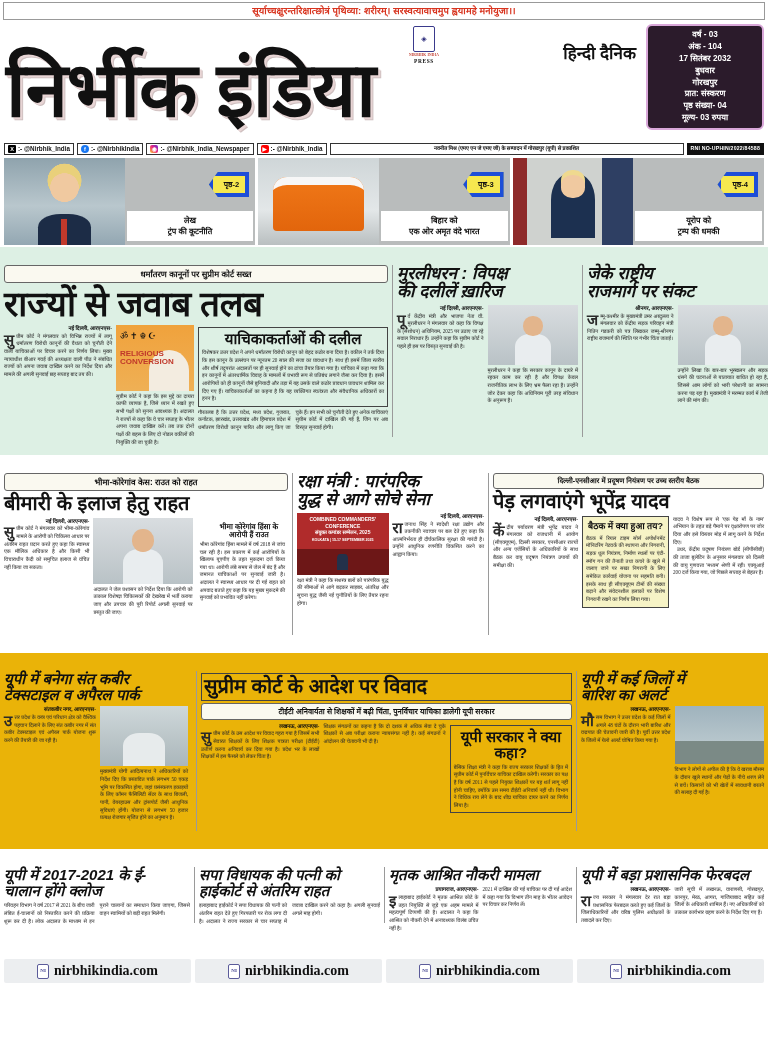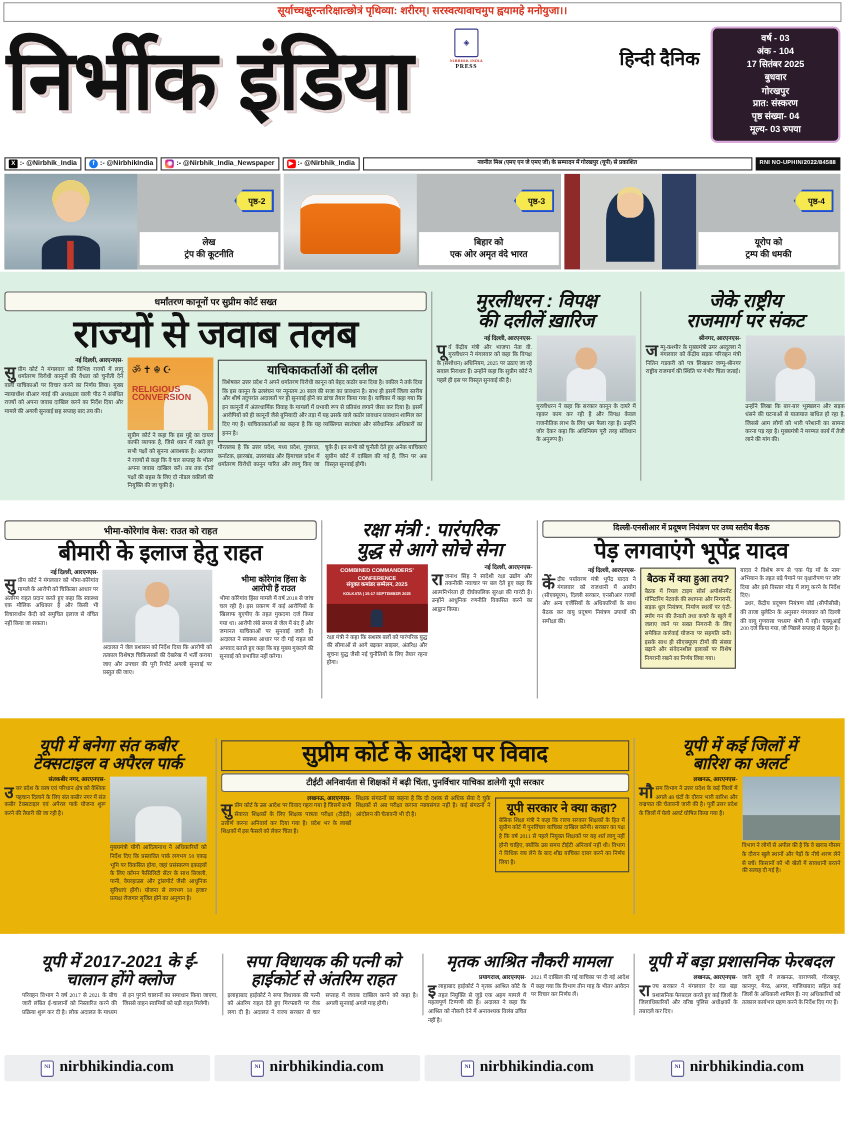--- a/index.html
+++ b/index.html
@@ -21,21 +21,21 @@
     display:flex; align-items:center; justify-content:center;
   }
   .sanskrit-strip span {
     color:#d8341f; font-weight:bold; font-size:9.5px;
     letter-spacing:.1px;
     font-family:"Liberation Sans","DejaVu Sans",sans-serif;
   }
 
   
   .masthead { position:relative; height:122px; padding:0 3px; }
-  .mast-logo-wrap { position:absolute; left:6px; top:4px; width:600px; height:105px; }
+  .mast-logo-wrap { position:absolute; left:6px; top:20px; width:600px; height:105px; }
   .mast-title {
     font-family:"Liberation Sans","DejaVu Sans",sans-serif;
     font-weight:bold; font-size:76px; line-height:100px;
     letter-spacing:-1px; color:#111;
     text-shadow: 2px 2px 0 #e8d5d5, 3px 3px 0 #cfc0c0;
     white-space:nowrap;
   }
   .mast-press {
     position:absolute; left:404px; top:6px; width:40px; text-align:center;
   }
@@ -87,21 +87,21 @@
     display:flex;align-items:center;font-size:5.2px;font-weight:bold;
     font-family:"Liberation Sans",sans-serif;letter-spacing:.2px;}
 
   
   .teasers { display:flex; gap:3px; padding:3px 4px 2px 4px; height:92px; }
   .teaser { flex:1; position:relative; background:#b9bcbc; overflow:hidden; display:flex; }
   .teaser-photo { width:48%; position:relative; overflow:hidden; }
   .teaser-right { flex:1; position:relative; }
   .arrow-tag {
     position:absolute; right:6px; top:14px;
-    background:#f6e84f; border:2px solid #1d4ed8;
+    background:#f6e84f; border:4px solid #1d4ed8;
     font-size:7.6px; font-weight:bold; padding:3px 6px 3px 11px;
     font-family:"Liberation Sans","DejaVu Sans",sans-serif;
     clip-path: polygon(0% 50%, 22% 0%, 100% 0%, 100% 100%, 22% 100%);
   }
   .teaser-cap {
     position:absolute; left:2px; right:2px; bottom:4px;
     background:#fff; text-align:center; padding:4px 2px;
     font-size:8px; font-weight:bold; line-height:1.38;
     font-family:"Liberation Sans","DejaVu Sans",sans-serif;
   }
@@ -129,34 +129,34 @@
 
   
   .kicker {
     border:1px solid #666; background:#faf9f0;
     text-align:center; font-weight:bold; font-size:8.3px;
     padding:2px 4px; border-radius:3px; margin-bottom:2px;
     font-family:"Liberation Sans","DejaVu Sans",sans-serif;
   }
   .hl {
     font-family:"Liberation Sans","DejaVu Sans",sans-serif;
-    font-weight:bold; color:#111; text-align:center; line-height:1.08;
+    font-weight:bold; color:#111; text-align:left; line-height:1.08;
   }
   .hl-xl { font-size:35px; letter-spacing:-.4px; }
   .hl-l  { font-size:20px; }
   .hl-m  { font-size:17px; }
   .hl-s  { font-size:15px; }
   .hl-it { font-style:italic; }
 
   .subbox {
     border:1.2px solid #444; padding:3px; margin:2px 0;
   }
   .subbox-title {
     font-family:"Liberation Sans","DejaVu Sans",sans-serif;
-    font-weight:bold; font-size:11px; text-align:center; line-height:1.1;
+    font-weight:bold; font-size:15px; text-align:center; line-height:1.1;
     margin-bottom:2px;
   }
   .dateline { font-weight:bold; font-size:5.4px; text-align:right; display:block; }
   p.body { text-align:justify; font-size:5.1px; line-height:1.5; color:#2a2a2a; }
   p.body + p.body { text-indent:4px; }
   .dropcap::first-letter {
     float:left; font-size:15px; line-height:.82; font-weight:bold;
     padding:1px 2px 0 0; font-family:"Liberation Sans",sans-serif;
   }
   .cols2 { column-count:2; column-gap:5px; }
@@ -225,21 +225,21 @@
     </div>
     <div class="mast-press">
       <div class="press-emblem">◈</div>
       <div class="press-sub">NIRBHIK INDIA</div>
       <div class="press-word">PRESS</div>
     </div>
     <div class="mast-hindi-daily">हिन्दी दैनिक</div>
     <div class="mast-info">
       <div>वर्ष - 03</div>
       <div>अंक - 104</div>
-      <div>17 सितंबर 2025</div>
+      <div>17 सितंबर 2032</div>
       <div>बुधवार</div>
       <div>गोरखपुर</div>
       <div>प्रात: संस्करण</div>
       <div>पृष्ठ संख्या- 04</div>
       <div>मूल्य- 03 रुपया</div>
     </div>
   </div>
 
   <div class="social-row">
     <div class="social-box">
@@ -481,21 +481,21 @@
           </div>
           <div style="width:90px;">
             <div class="photo ph-rain" style="height:58px;"></div>
             <p class="body" style="margin-top:2px;">विभाग ने लोगों से अपील की है कि वे खराब मौसम के दौरान खुले स्थानों और पेड़ों के नीचे शरण लेने से बचें। किसानों को भी खेतों में सावधानी बरतने की सलाह दी गई है।</p>
           </div>
         </div>
       </div>
     </div>
   </div>
 
-  <div class="band band-4" style="height:92px;margin-left:16px;">
+  <div class="band band-4" style="height:92px;">
     <div class="row" style="height:100%;">
       <div style="width:188px;">
         <div class="hl hl-s hl-it">यूपी में 2017-2021 के ई-</div>
         <div class="hl hl-s hl-it">चालान होंगे क्लोज</div>
         <p class="body cols2" style="margin-top:3px;">परिवहन विभाग ने वर्ष 2017 से 2021 के बीच जारी लंबित ई-चालानों को निस्तारित करने की प्रक्रिया शुरू कर दी है। लोक अदालत के माध्यम से इन पुराने चालानों का समाधान किया जाएगा, जिससे वाहन स्वामियों को बड़ी राहत मिलेगी।</p>
       </div>
       <div class="vrule" style="width:188px;padding-left:4px;">
         <div class="hl hl-s hl-it">सपा विधायक की पत्नी को</div>
         <div class="hl hl-s hl-it">हाईकोर्ट से अंतरिम राहत</div>
         <p class="body cols2" style="margin-top:3px;">इलाहाबाद हाईकोर्ट ने सपा विधायक की पत्नी को अंतरिम राहत देते हुए गिरफ्तारी पर रोक लगा दी है। अदालत ने राज्य सरकार से चार सप्ताह में जवाब दाखिल करने को कहा है। अगली सुनवाई अगले माह होगी।</p>

